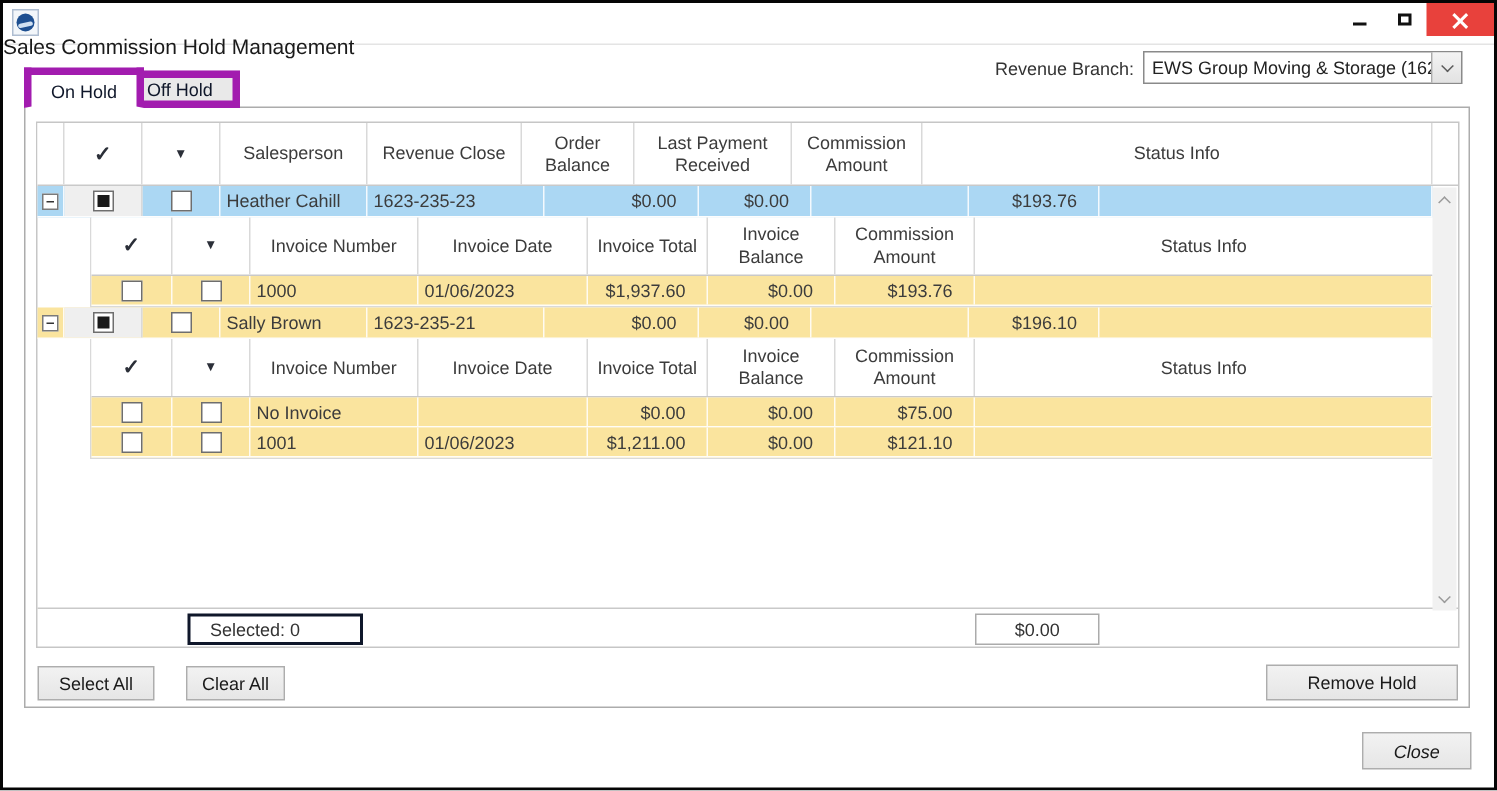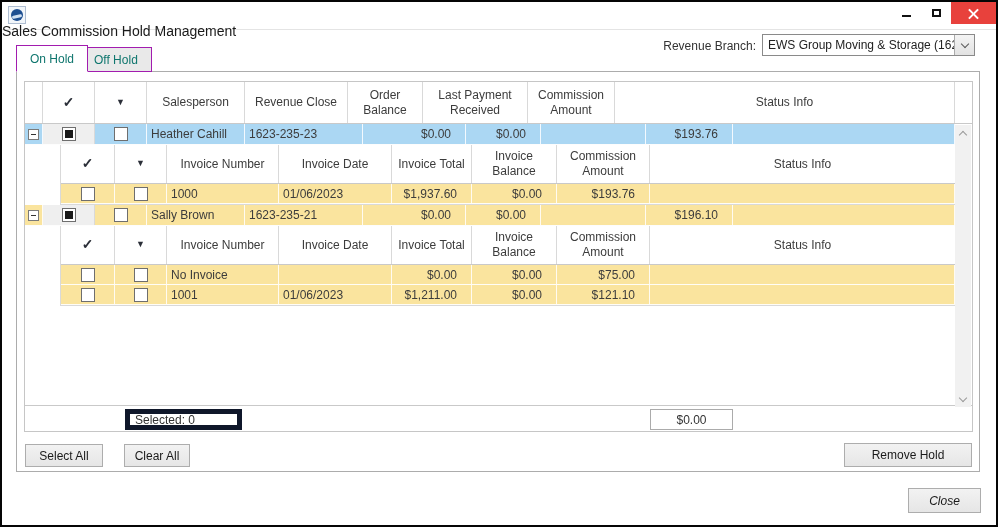--- a/index.html
+++ b/index.html
@@ -27,21 +27,21 @@
   
   .branch-label { position:absolute; top:37px; right:240px; font-size:12px; color:#333; }
   .combo { position:absolute; top:32px; right:21px; width:213px; height:22px; border:1px solid #8a8a8a; background:#fff; display:flex; align-items:center; }
   .combo-text { flex:1; padding-left:5px; font-size:12px; color:#222; white-space:nowrap; overflow:hidden; }
   .combo-btn { width:20px; height:20px; border-left:1px solid #ababab; background:linear-gradient(#f4f4f4,#e2e2e2); display:flex; align-items:center; justify-content:center; }
   .chev { display:inline-block; width:6px; height:6px; border-right:1px solid #5a5a5a; border-bottom:1px solid #5a5a5a; transform:rotate(45deg); margin-top:-3px; }
   .chev.up { transform:rotate(-135deg); margin-top:3px; }
   .chev.light { border-color:#9a9a9a; }
 
   
-  .tab { position:absolute; height:25px; padding:0 13px; display:flex; align-items:center; font-size:12px; color:#0f766e; border:1px solid #a21caf; background:#e9e9e9; z-index:2; }
+  .tab { position:absolute; height:25px; padding:0 13px; display:flex; align-items:center; font-size:12px; color:#0f172a; border:5px solid #a21caf; background:#e9e9e9; z-index:2; }
   .tab.active { background:#fff; border-bottom:1px solid #fff; height:27px; top:43px !important; z-index:3; }
   .tab-onhold { left:14px; top:45px; }
   .tab-offhold { left:78px; top:45px; }
   .panel { position:absolute; left:14px; top:69px; width:964px; height:401px; border:1px solid #acacac; background:#fff; z-index:1; }
 
   
   .grid { position:absolute; left:7px; top:9px; width:949px; height:351px; border:1px solid #c6c6c6; background:#fff; display:flex; flex-direction:column; }
   .g-row { display:flex; align-items:stretch; flex:none; }
   .cell { border-right:1px solid #d9d9d9; display:flex; align-items:center; justify-content:center; overflow:hidden; }
   .hdr { border-bottom:1px solid #c9c9c9; background:#fff; }
@@ -61,21 +61,21 @@
   .inner-grid { margin-left:35px; margin-right:17px; border-left:1px solid #d9d9d9; border-bottom:1px solid #d9d9d9; flex:none; }
   .inv-row { height:20px; border-bottom:1px solid rgba(255,255,255,.9); }
   .chk-glyph { font-size:14px; font-weight:bold; color:#2b2f38; }
   .arr-glyph { font-size:9px; color:#2b2f38; }
   .cb { display:inline-block; width:14px; height:14px; background:#fff; border:1px solid #6e6e6e; position:relative; flex:none; }
   .cb.ind::after { content:""; position:absolute; left:2px; top:2px; right:2px; bottom:2px; background:#1a1a1a; }
   .exp { display:inline-block; width:11px; height:11px; border:1px solid #7a7a7a; background:#fff; position:relative; flex:none; }
   .exp::after { content:""; position:absolute; left:2px; right:2px; top:4px; height:1px; background:#333; }
   .g-spacer { flex:1; }
   .g-footer { height:26px; border-top:1px solid #c9c9c9; position:relative; flex:none; }
-  .sel-box { position:absolute; left:100px; top:3px; width:117px; height:21px; border:5px solid #0f172a; background:#fff; display:flex; align-items:center; padding-left:5px; color:#333; }
+  .sel-box { position:absolute; left:100px; top:3px; width:117px; height:21px; border:2px solid #0f172a; background:#fff; display:flex; align-items:center; padding-left:13px; color:#333; }
   .tot-box { position:absolute; left:625px; top:3px; width:83px; height:21px; border:1px solid #ababab; background:#fff; display:flex; align-items:center; justify-content:center; color:#333; }
   .vscroll { position:absolute; right:1px; top:43px; width:16px; height:282px; background:#f1f1f1; }
   .vs-arrow { position:absolute; left:0; width:16px; height:16px; display:flex; align-items:center; justify-content:center; }
   .vs-arrow.top { top:0; } .vs-arrow.bot { bottom:0; }
 
   
   .btn { position:absolute; border:1px solid #adadad; background:linear-gradient(#f2f2f2,#e6e6e6); display:flex; align-items:center; justify-content:center; font-size:12px; color:#1a1a1a; }
   .btn-select-all { left:8px; top:372px; width:78px; height:23px; }
   .btn-clear-all { left:107px; top:372px; width:66px; height:23px; }
   .btn-remove-hold { right:7px; top:371px; width:128px; height:24px; }

